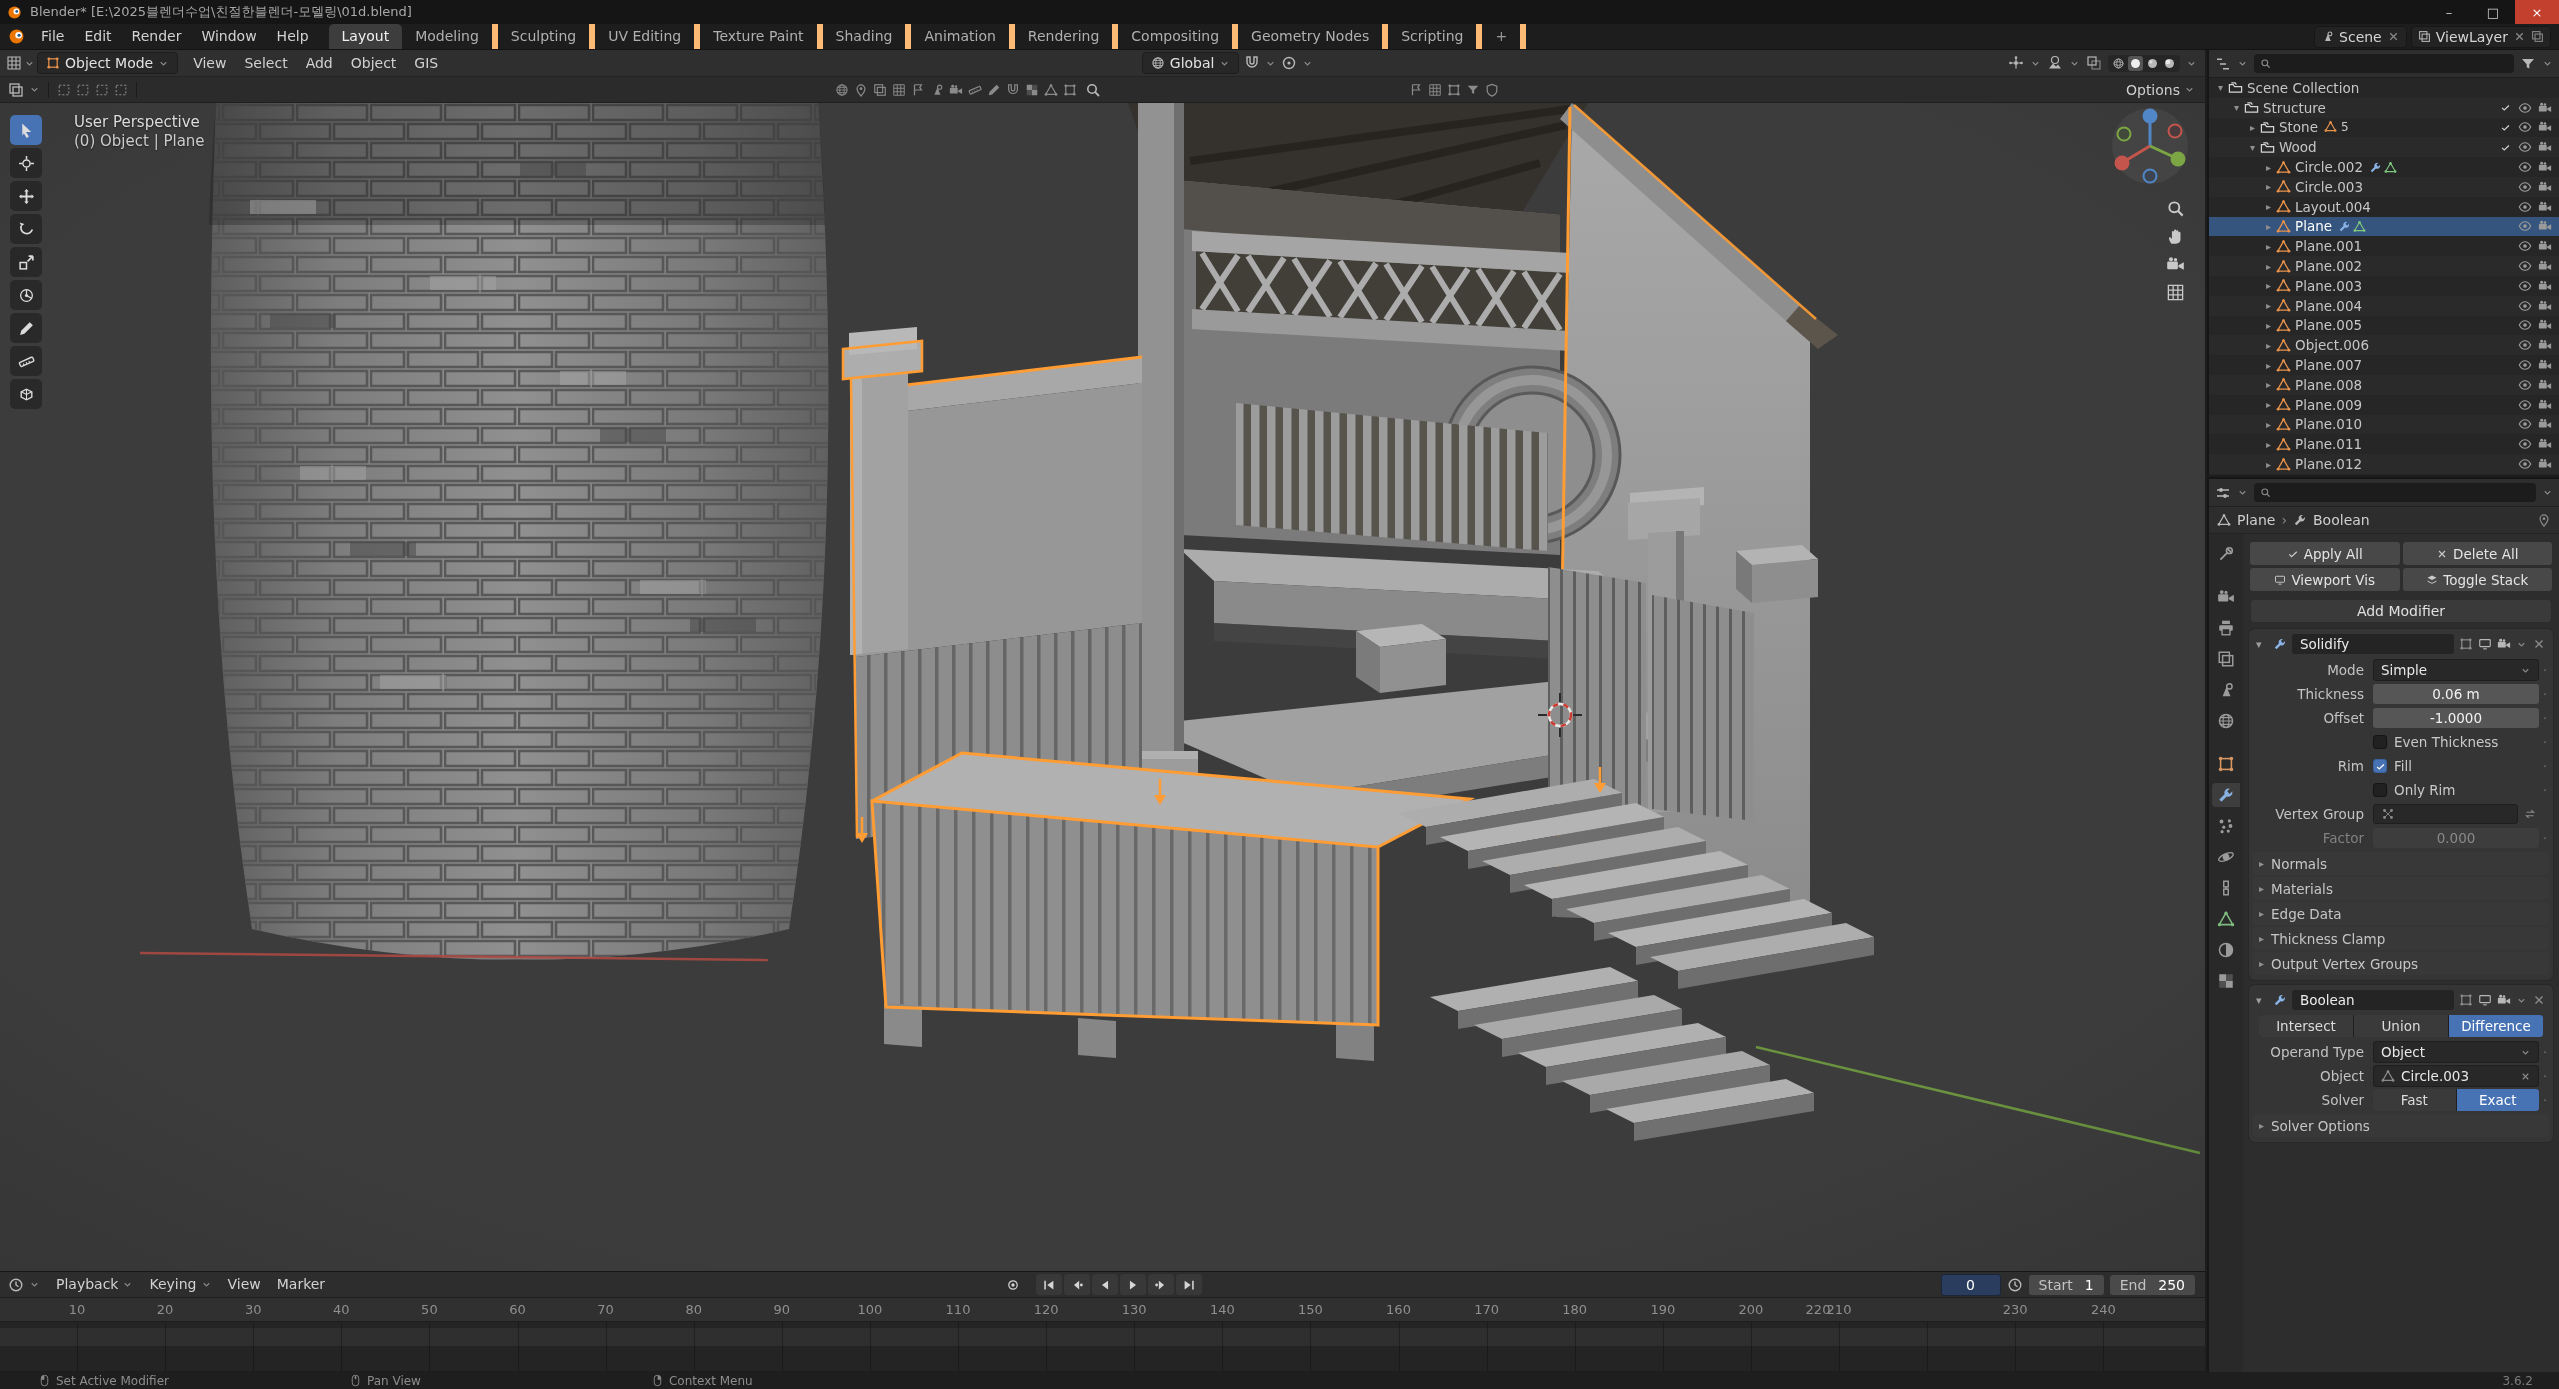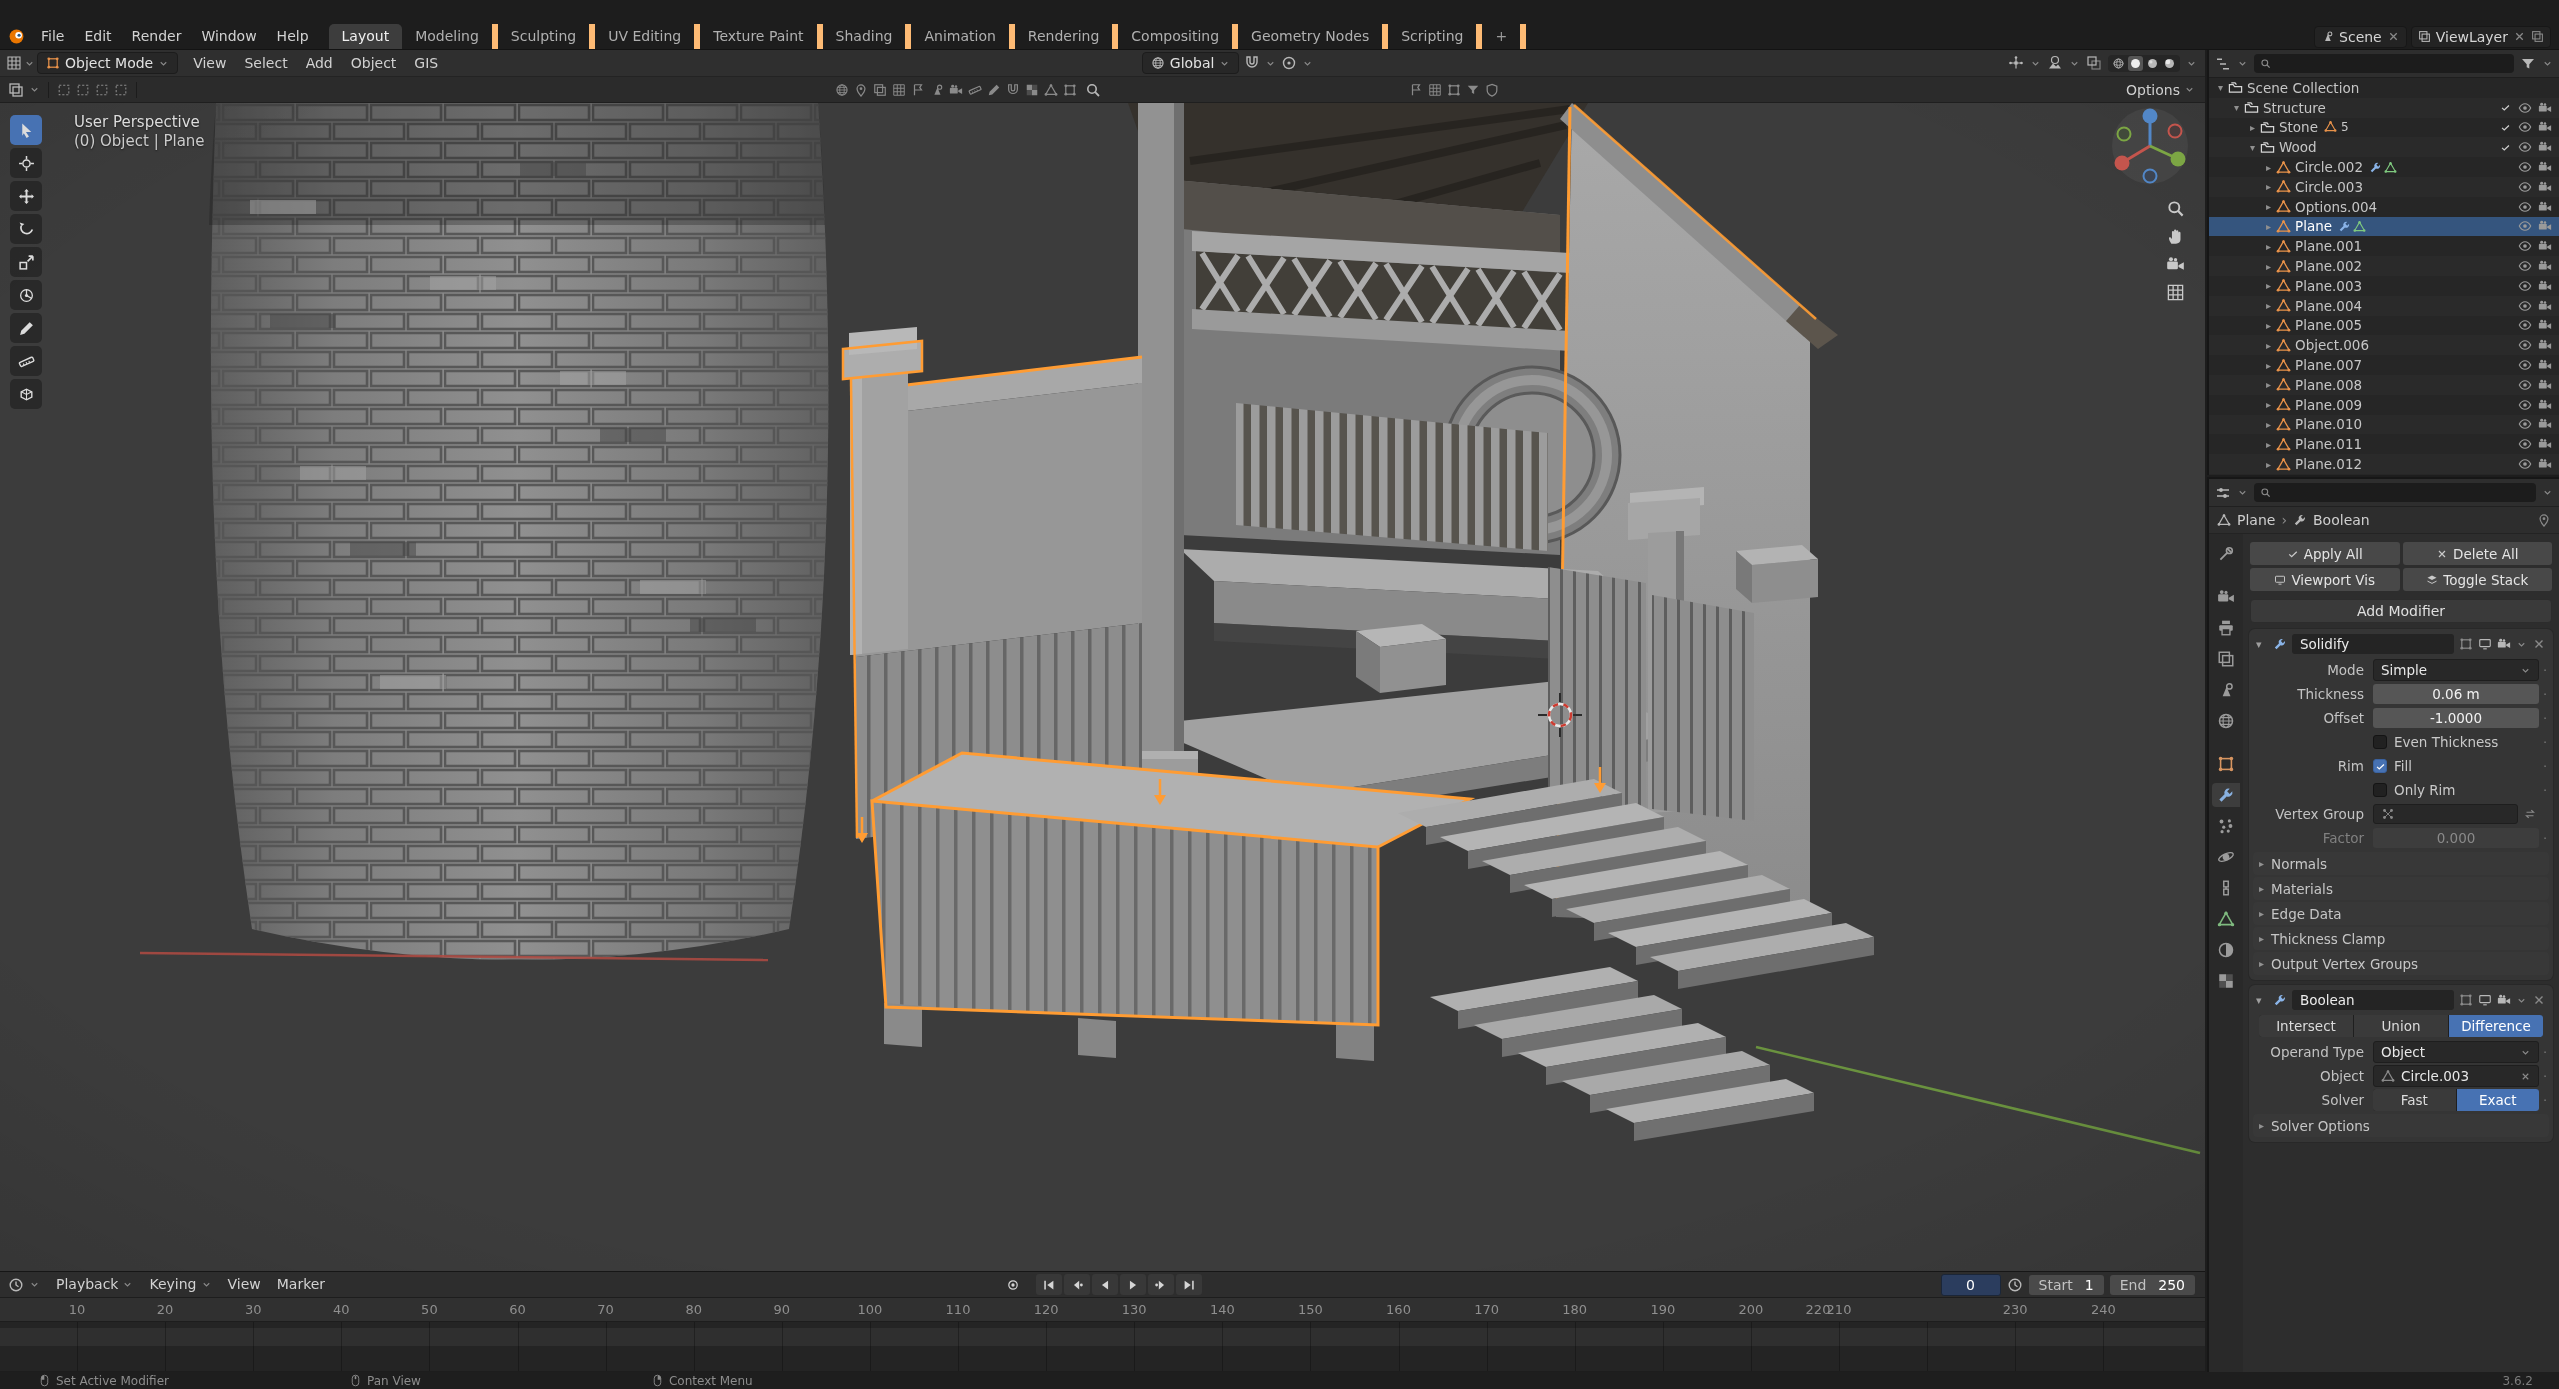--- a/index.html
+++ b/index.html
@@ -153,20 +153,35 @@
   .prow.full { padding:1px 10px 3px; }
   .psection { display:flex; align-items:center; gap:7px; height:23px; margin:2px 4px 0; padding:0 6px; background:#383838; border-radius:4px; font-size:13.5px; color:#c6c6c6; }
   .psection .sarr { color:#919191; font-size:10px; }
   .smallbtn { width:18px; height:18px; display:flex; align-items:center; justify-content:center; margin-left:3px; }
 </style>
 </head>
 <body>
 
 <div class="app">
 
+  <div class="titlebar">
+    <span class="icon logo">
+        <svg viewBox="0 0 16 16">
+          <circle cx="8" cy="8" r="6.5" fill="#ea7600"></circle>
+          <circle cx="10" cy="6.8" r="3.1" fill="#fff"></circle>
+          <circle cx="10.4" cy="6.8" r="1.5" fill="#265787"></circle>
+        </svg>
+      </span>
+    <span class="title-text">Blender* [E:\2025블렌더수업\친절한블렌더-모델링\01d.blend]</span>
+    <div class="win-btns">
+      <div class="win-btn">–</div>
+      <div class="win-btn">□</div>
+      <div class="win-btn close">×</div>
+    </div>
+  </div>
 
   <div class="topbar">
     <span class="icon logo">
         <svg viewBox="0 0 16 16">
           <circle cx="8" cy="8" r="6.5" fill="#ea7600"></circle>
           <circle cx="10" cy="6.8" r="3.1" fill="#fff"></circle>
           <circle cx="10.4" cy="6.8" r="1.5" fill="#265787"></circle>
         </svg>
       </span>
     <div id="top-menus" style="display:flex">
@@ -1251,21 +1266,21 @@
         <div class="ol-row" style="padding-left: 52px;">
           <span class="ol-arrow">▸</span>
           <span class="icon ol-icon c-orange">
             <svg viewBox="0 0 16 16" fill="currentColor">
               <path d="M8 2.6L14 13H2z" stroke="currentColor" fill="none" stroke-width="1.4"></path>
               <circle cx="8" cy="2.8" r="1.5"></circle>
               <circle cx="2.2" cy="13" r="1.5"></circle>
               <circle cx="13.8" cy="13" r="1.5"></circle>
             </svg>
           </span>
-          <span class="ol-label">Options.004</span>
+          <span class="ol-label">Layout.004</span>
           <span class="ol-right">
             <span class="icon ">
               <svg viewBox="0 0 16 16" fill="currentColor">
                 <path d="M1.5 8C3 5 5.3 3.2 8 3.2S13 5 14.5 8C13 11 10.7 12.8 8 12.8S3 11 1.5 8z" stroke="currentColor" fill="none" stroke-width="1.3"></path>
                 <circle cx="8" cy="8" r="2.1"></circle>
               </svg>
             </span>
             <span class="icon ">
               <svg viewBox="0 0 16 16" fill="currentColor">
                 <rect x="1" y="5.5" width="9" height="6.5" rx="1"></rect>

